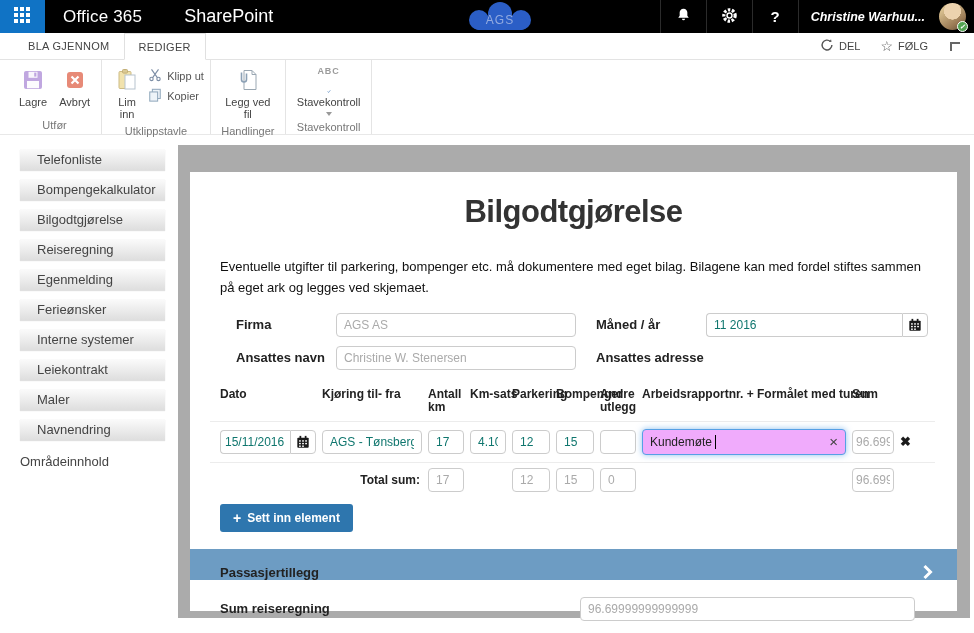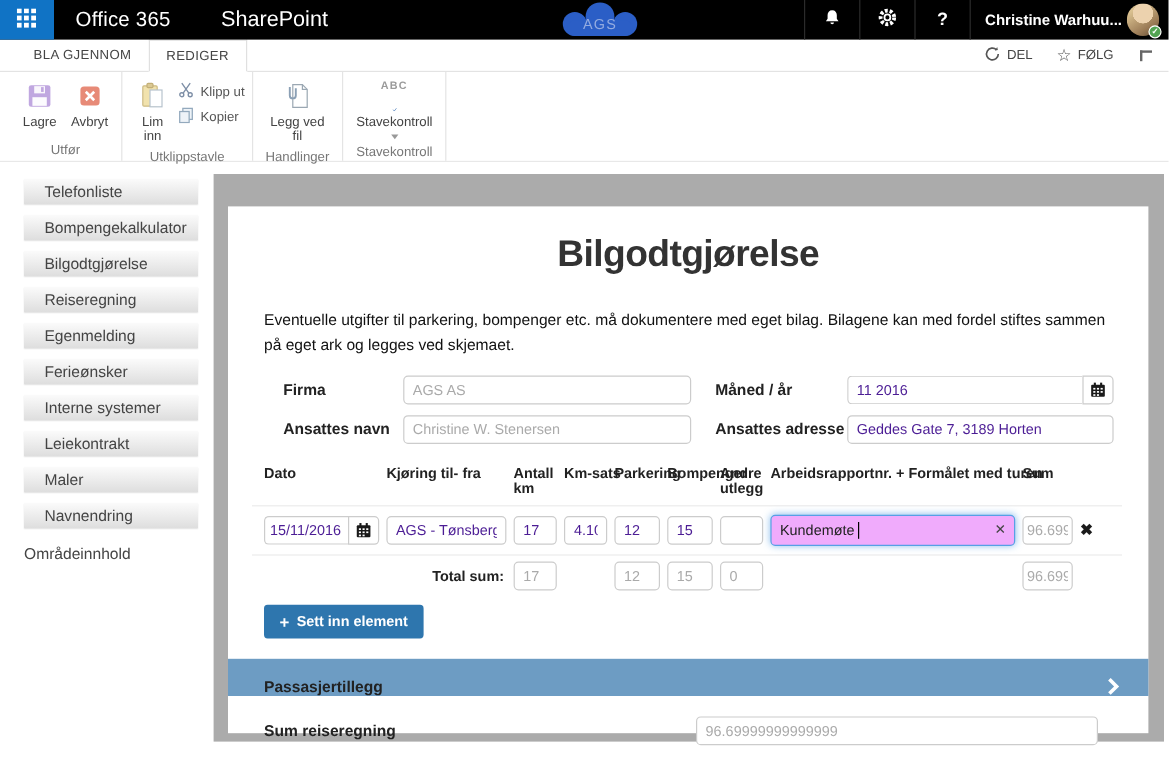--- a/index.html
+++ b/index.html
@@ -8,21 +8,21 @@
 
   
   .topbar { height:33px; background:#000; display:flex; align-items:stretch; position:relative; color:#fff; }
   .waffle { width:45px; background:#1073c5; border:none; display:flex; align-items:center; justify-content:center; cursor:pointer; }
   .brand { font-size:17px; margin-left:18px; align-self:center; letter-spacing:.2px; }
   .product { font-size:18px; margin-left:42px; align-self:center; }
   .cloud-logo { position:absolute; left:455px; top:1px; width:92px; height:32px; }
   .cloud-logo svg { width:100%; height:100%; }
   .topbar-right { margin-left:auto; display:flex; align-items:stretch; }
   .tb-icon-btn { width:46px; border:none; background:transparent; border-left:1px solid #2b2b2b; display:flex; align-items:center; justify-content:center; color:#fff; font-size:15px; font-weight:bold; cursor:pointer; }
-  .tb-user { display:flex; align-items:center; gap:4px; border-left:1px solid #2b2b2b; padding:0 8px 0 12px; font-size:12.5px; font-weight:bold; }
+  .tb-user { display:flex; align-items:center; gap:14px; border-left:1px solid #2b2b2b; padding:0 8px 0 12px; font-size:12.5px; font-weight:bold;font-style:italic; }
   .avatar { width:27px; height:27px; border-radius:50%; position:relative; cursor:pointer;
     background: radial-gradient(circle at 50% 30%, #ecd2ae 0 36%, rgba(0,0,0,0) 37%),
                 linear-gradient(145deg, #d9c08f 20%, #9a7a55 70%, #5d4a33); }
   .presence { position:absolute; right:-2px; bottom:-2px; width:11px; height:11px; background:#52a352; border:1px solid #fff; border-radius:50%; color:#fff; font-size:7px; line-height:9px; text-align:center; }
 
   
   .suitebar { height:27px; background:#fff; border-bottom:1px solid #e3e3e3; display:flex; align-items:stretch; font-size:11px; color:#444; }
   .tab { padding:0 14px; display:flex; align-items:center; letter-spacing:.3px; cursor:pointer; }
   .tab.first { margin-left:14px; }
   .tab.active { background:#fff; border:1px solid #e0e0e0; border-bottom:1px solid #fff; margin-bottom:-1px; }
@@ -52,21 +52,21 @@
   .side-footer { margin:14px 0 0 0; font-size:13px; color:#444; cursor:pointer; }
 
   .frame { margin-top:10px; width:792px; height:473px; background:#ababab; padding:27px 13px 7px 12px; flex:none; }
   .panel { background:#fff; width:100%; height:100%; position:relative; }
 
   .form-title { text-align:center; font-size:31px; font-weight:bold; color:#333; padding-top:22px; letter-spacing:-.5px; }
   .intro { margin:27px 30px 0 30px; font-size:13px; line-height:1.6; color:#111; }
 
   .fields { margin:14px 30px 0 46px; display:grid; grid-template-columns:100px 240px 20px 110px 222px; row-gap:9px; align-items:center; }
   .flabel { font-weight:bold; font-size:13px; color:#222; }
-  input.inp { height:24px; border:1px solid #ccc; border-radius:4px; font-size:12px; color:#4c1d95; padding:2px 7px; width:100%; font-family:inherit; background:#fff; outline:none; }
+  input.inp { height:24px; border:1px solid #ccc; border-radius:4px; font-size:12px; color:#0f766e; padding:2px 7px; width:100%; font-family:inherit; background:#fff; outline:none; }
   input.dim { color:#aaa; }
   .igroup { display:flex; width:100%; }
   .igroup input { border-radius:4px 0 0 4px; border-right:none; flex:1; }
   .iaddon { width:26px; height:24px; border:1px solid #ccc; border-radius:0 4px 4px 0; display:flex; align-items:center; justify-content:center; background:#fff; cursor:pointer; }
 
   .vtable { margin:18px 30px 0 30px; }
   .tgrid { display:grid; grid-template-columns:96px 100px 36px 36px 38px 38px 36px 204px 42px 14px; column-gap:6px; align-items:center; }
   .th { font-weight:bold; font-size:12px; color:#222; line-height:13px; white-space:nowrap; overflow:visible; align-self:start; }
   .th.wrap { white-space:normal; }
   .thead { margin-bottom:7px; }
@@ -317,21 +317,20 @@
                     <rect x="7" y="12" width="2" height="1.6"></rect>
                   </g>
               </svg>
             </span>
           </span>
 
           <span class="flabel">Ansattes navn</span>
           <input class="inp dim" readonly="" value="Christine W. Stenersen" style="">
           <span></span>
           <span class="flabel">Ansattes adresse</span>
-          <input class="inp" value="Geddes Gate 7, 3189 Horten" style="">
         </div>
 
         <div class="vtable">
           <div class="tgrid thead">
             <span class="th">Dato</span>
             <span class="th">Kjøring til- fra</span>
             <span class="th wrap">Antall km</span>
             <span class="th">Km-sats</span>
             <span class="th">Parkering</span>
             <span class="th">Bompenger</span>

